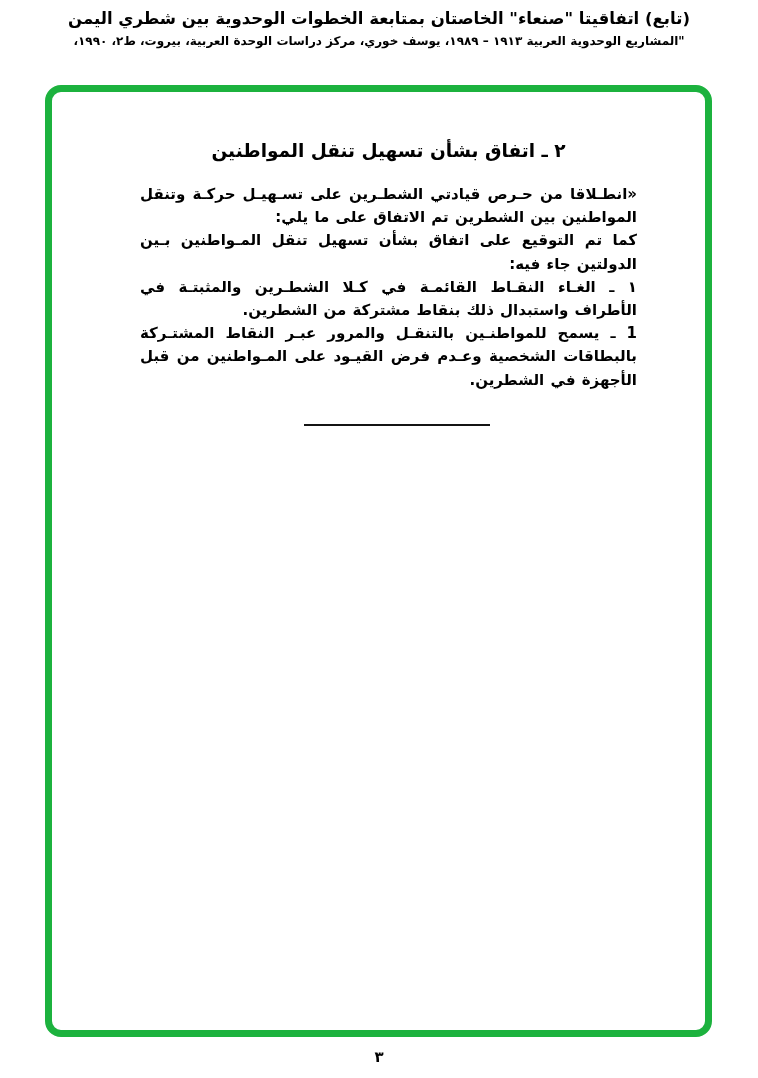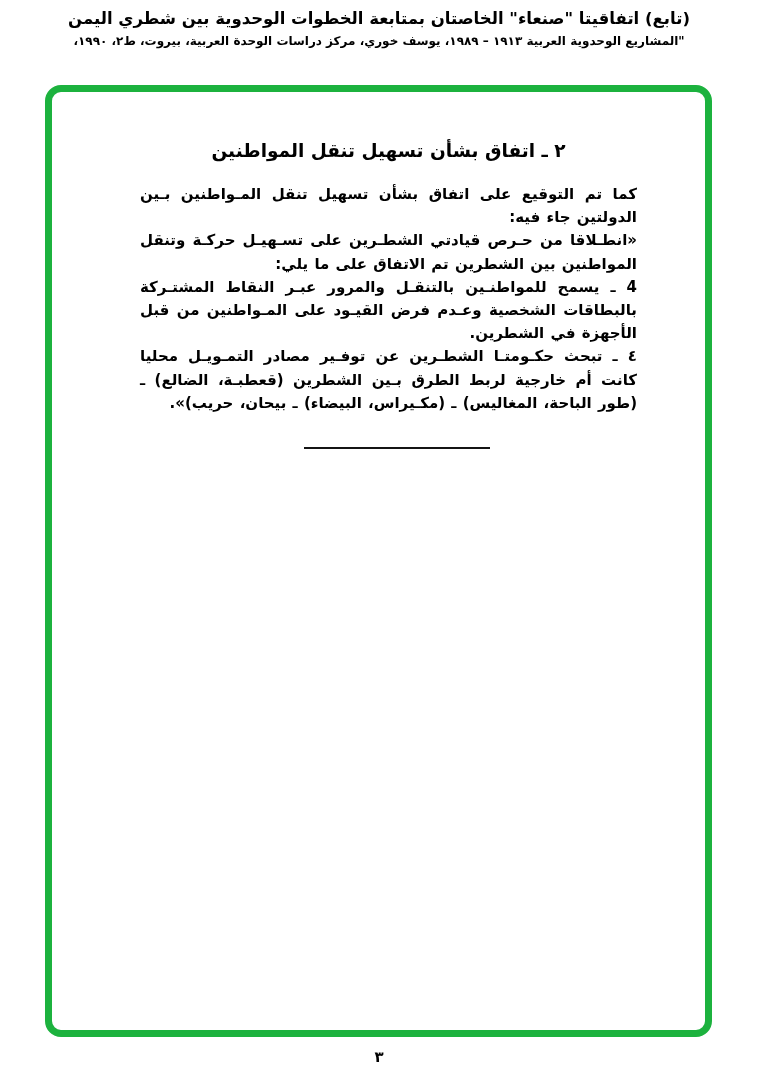--- a/index.html
+++ b/index.html
@@ -93,24 +93,24 @@
     <div class="header-line1">(تابع) اتفاقيتا "صنعاء" الخاصتان بمتابعة الخطوات الوحدوية بين شطري اليمن</div>
     <div class="header-line2">"المشاريع الوحدوية العربية ١٩١٣ – ١٩٨٩، يوسف خوري، مركز دراسات الوحدة العربية، بيروت، ط٢، ١٩٩٠،</div>
   </div>
 
   <div class="frame"></div>
 
   <div class="content">
     <div class="doc-title">٢ ـ اتفاق بشأن تسهيل تنقل المواطنين</div>
 
     <div class="body-text">
+      <p>«انطـلاقا من حـرص قيادتي الشطـرين على تسـهيـل حركـة وتنقل المواطنين بين الشطرين تم الاتفاق على ما يلي:</p>
       <p>كما تم التوقيع على اتفاق بشأن تسهيل تنقل المـواطنين بـين الدولتين جاء فيه:</p>
-      <p>«انطـلاقا من حـرص قيادتي الشطـرين على تسـهيـل حركـة وتنقل المواطنين بين الشطرين تم الاتفاق على ما يلي:</p>
-      <p>4 ـ يسمح للمواطنـين بالتنقـل والمرور عبـر النقاط المشتـركة بالبطاقات الشخصية وعـدم فرض القيـود على المـواطنين من قبل الأجهزة في الشطرين.</p>
-      <p>٤ ـ تبحث حكـومتـا الشطـرين عن توفـير مصادر التمـويـل محليا كانت أم خارجية لربط الطرق بـين الشطرين (قعطبـة، الضالع) ـ (طور الباحة، المغاليس) ـ (مكـيراس، البيضاء) ـ بيحان، حريب)».</p>
+      <p>١ ـ الغـاء النقـاط القائمـة في كـلا الشطـرين والمثبتـة في الأطراف واستبدال ذلك بنقاط مشتركة من الشطرين.</p>
+      <p>1 ـ يسمح للمواطنـين بالتنقـل والمرور عبـر النقاط المشتـركة بالبطاقات الشخصية وعـدم فرض القيـود على المـواطنين من قبل الأجهزة في الشطرين.</p>
     </div>
 
     <div class="end-divider"></div>
   </div>
 
   <div class="page-number">٣</div>
 
 </div>
 
 </body></html>

